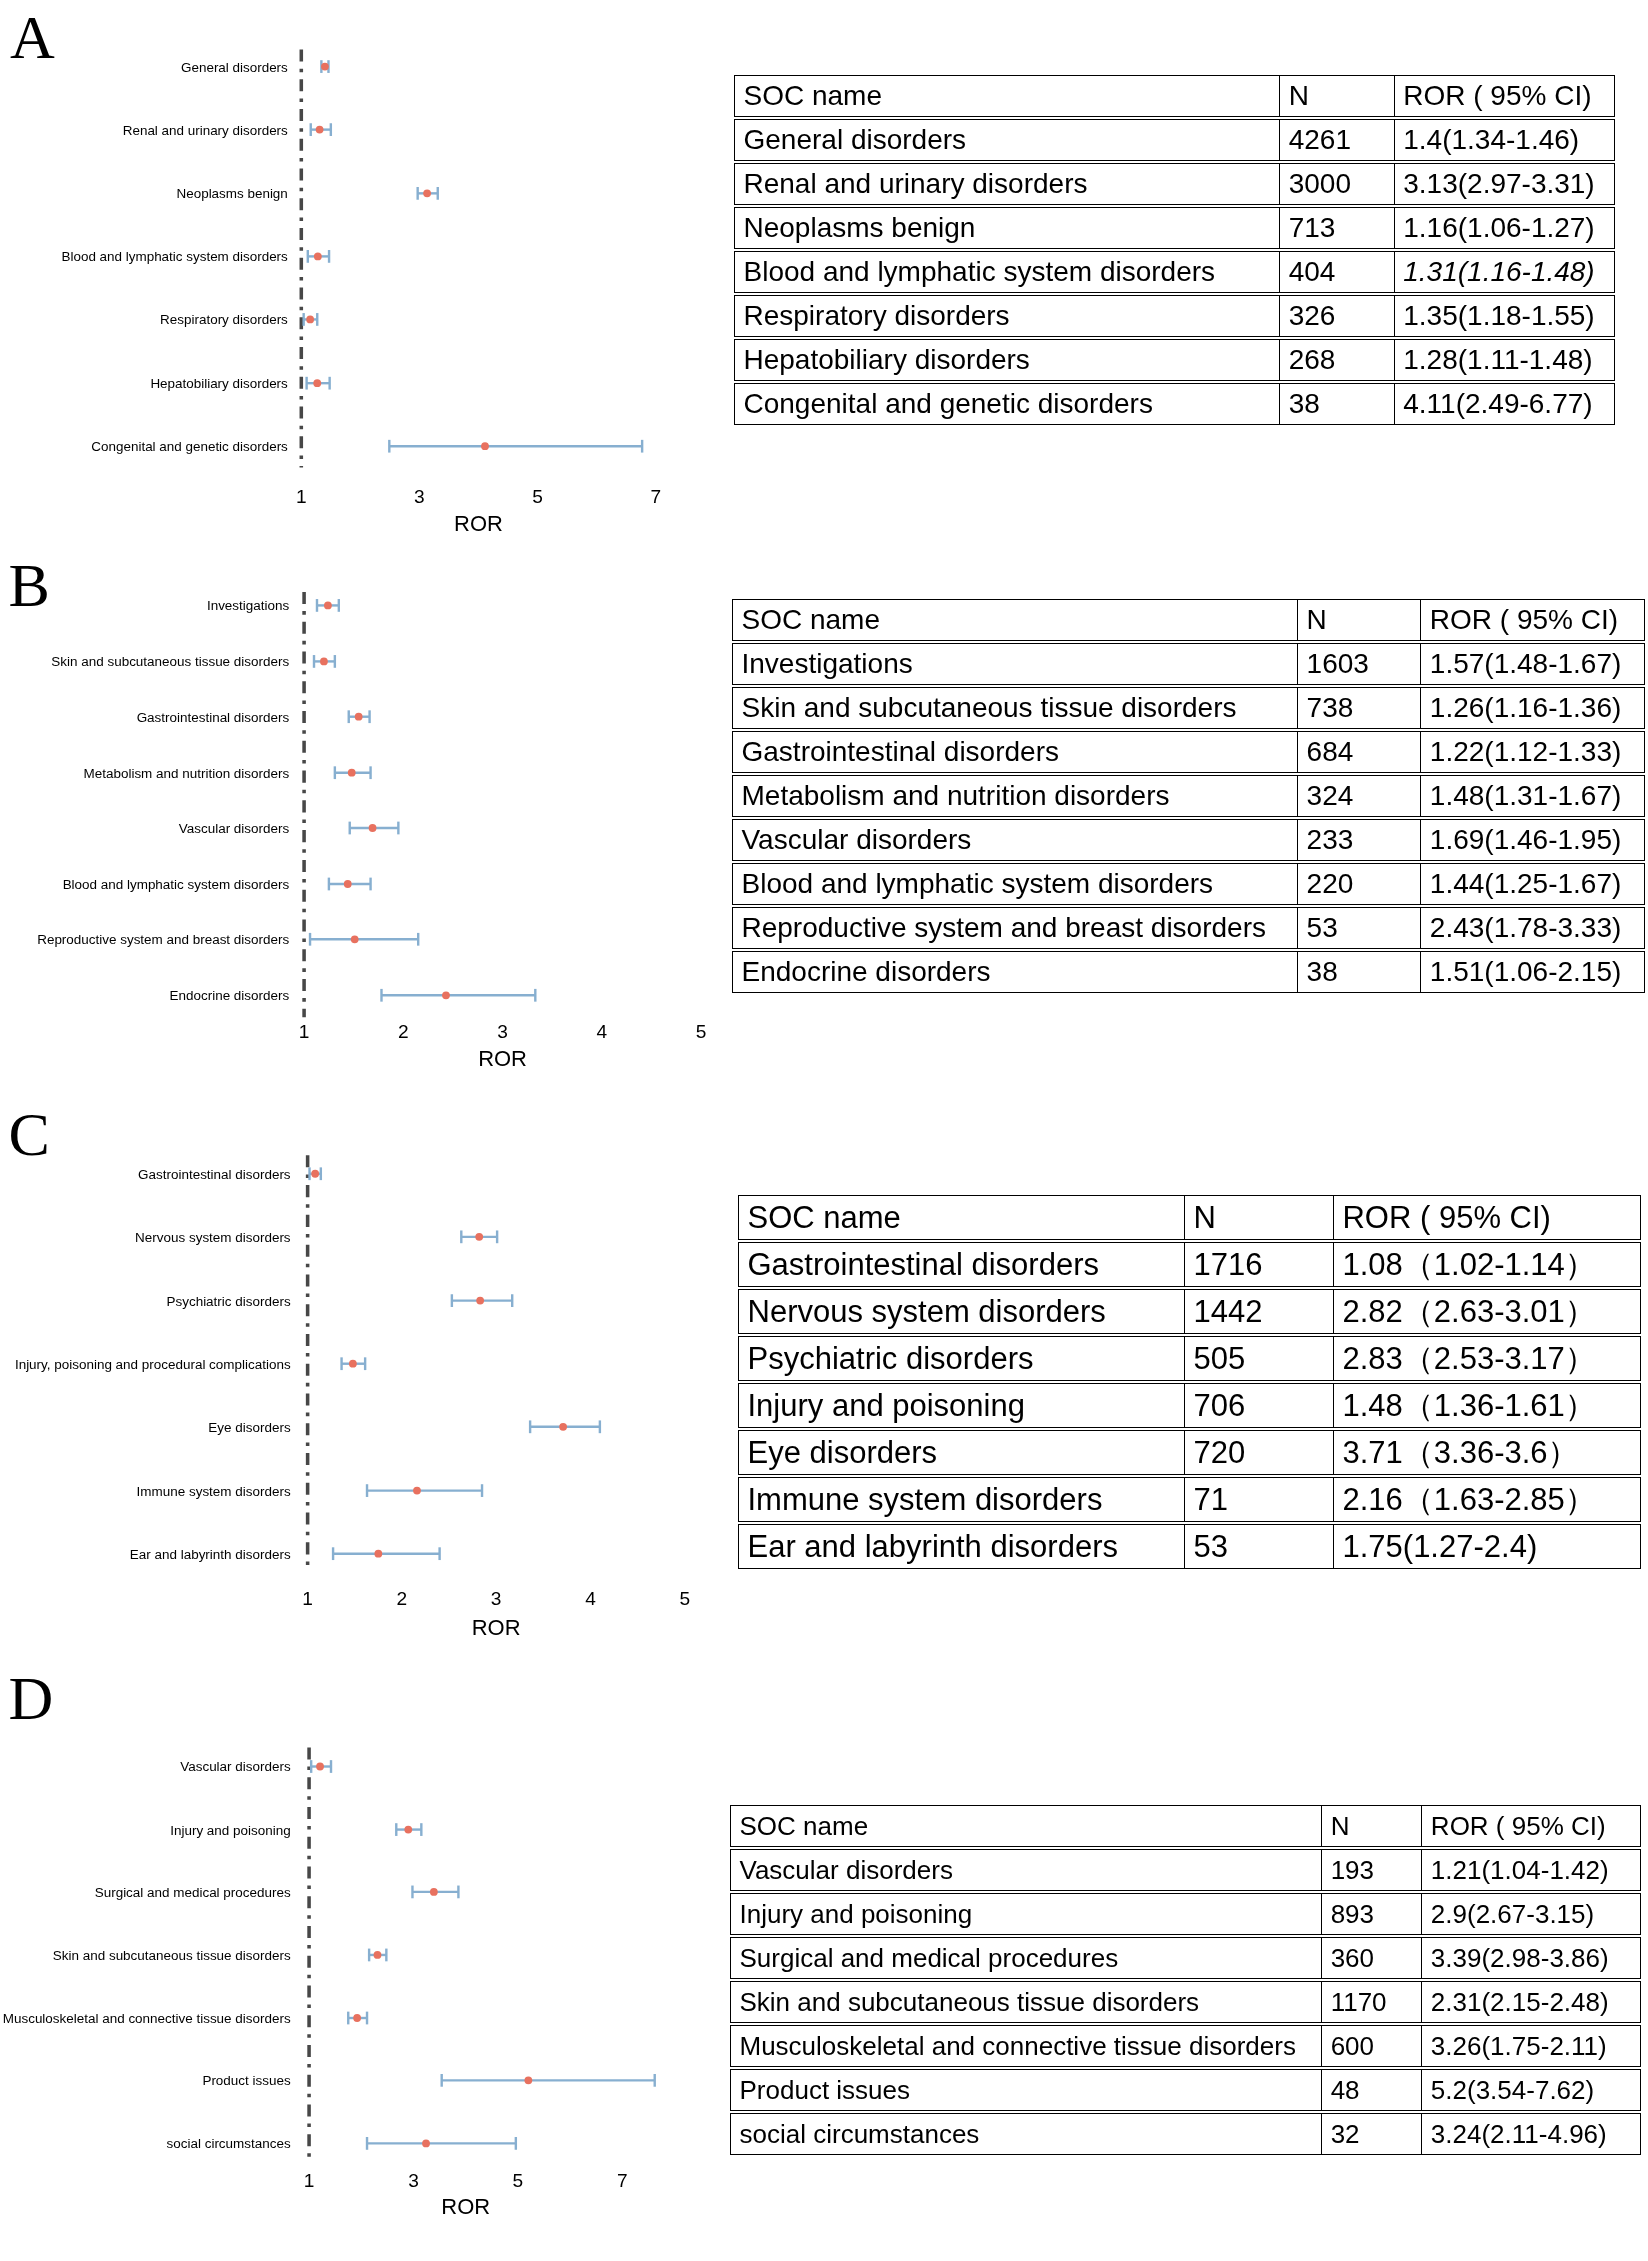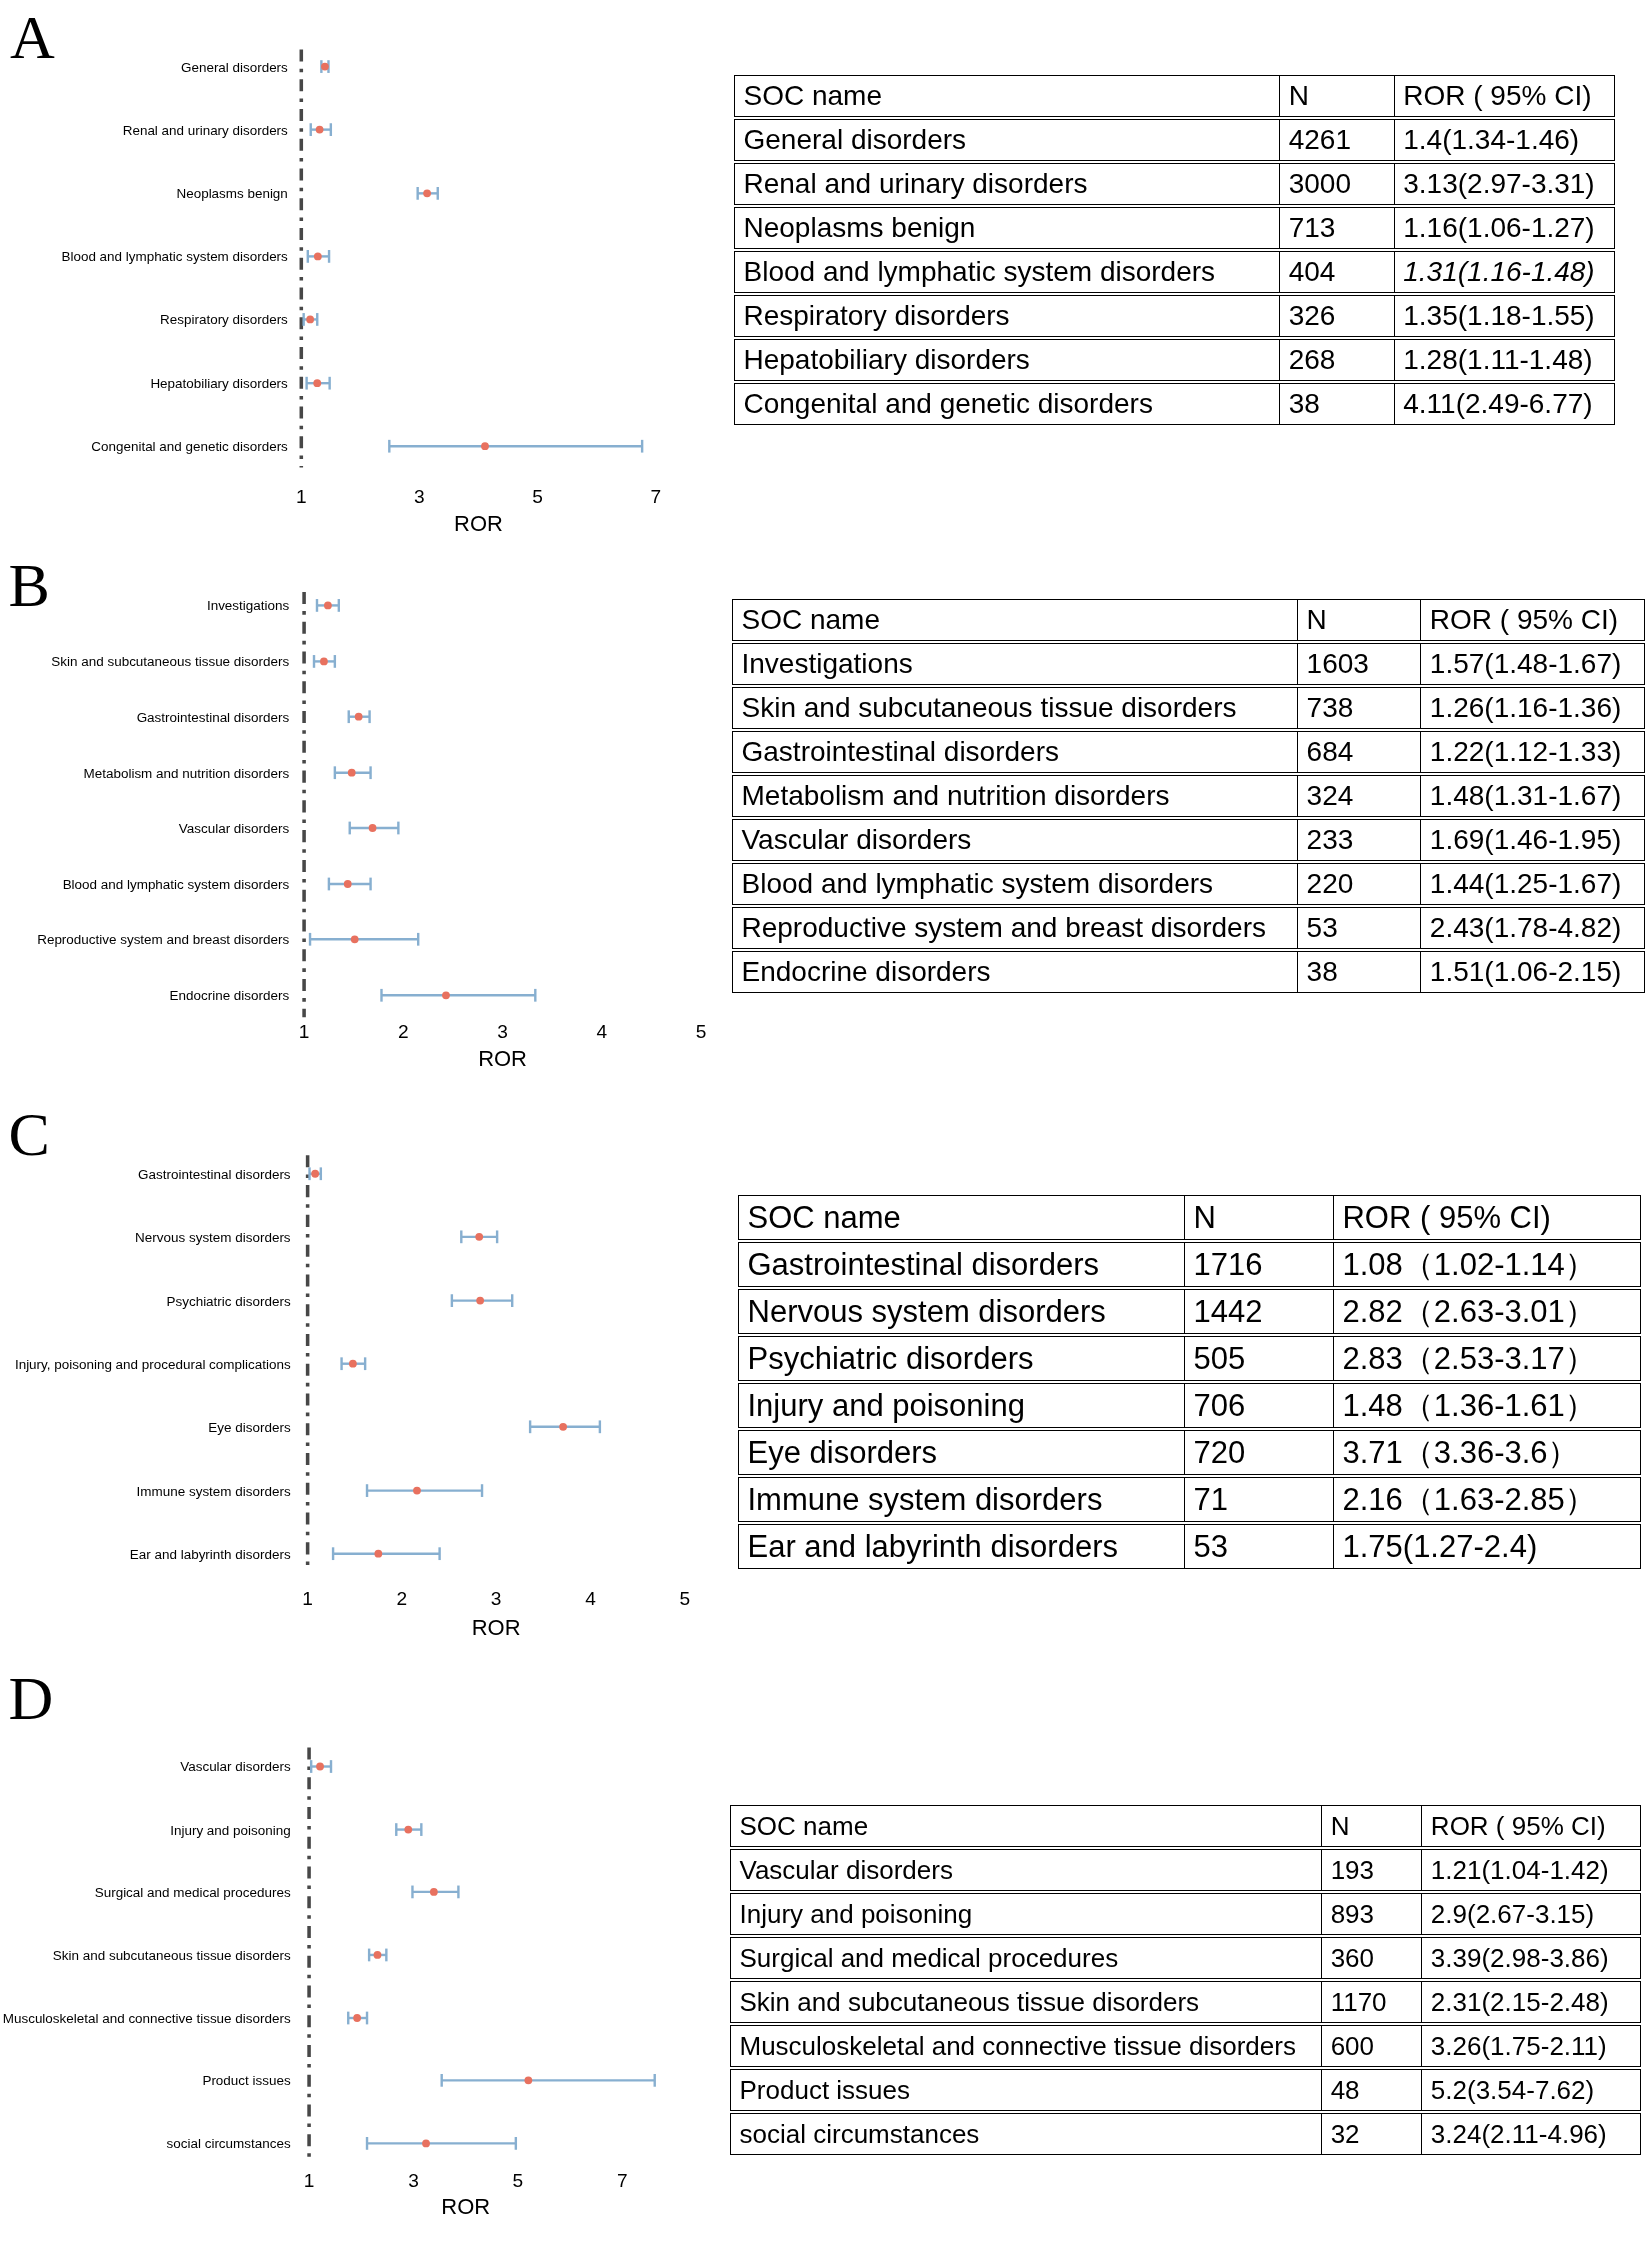--- a/index.html
+++ b/index.html
@@ -206,21 +206,21 @@
           <td style="height: 40px;">1.69(1.46-1.95)</td>
         </tr>
         <tr>
           <td style="height: 40px;">Blood and lymphatic system disorders</td>
           <td style="height: 40px;">220</td>
           <td style="height: 40px;">1.44(1.25-1.67)</td>
         </tr>
         <tr>
           <td style="height: 40px;">Reproductive system and breast disorders</td>
           <td style="height: 40px;">53</td>
-          <td style="height: 40px;">2.43(1.78-4.82)</td>
+          <td style="height: 40px;">2.43(1.78-3.33)</td>
         </tr>
         <tr>
           <td style="height: 40px;">Endocrine disorders</td>
           <td style="height: 40px;">38</td>
           <td style="height: 40px;">1.51(1.06-2.15)</td>
         </tr>
       </tbody>
     </table>
 
   <div class="panel-letter" style="left:8.5px;top:1103px">C</div>

